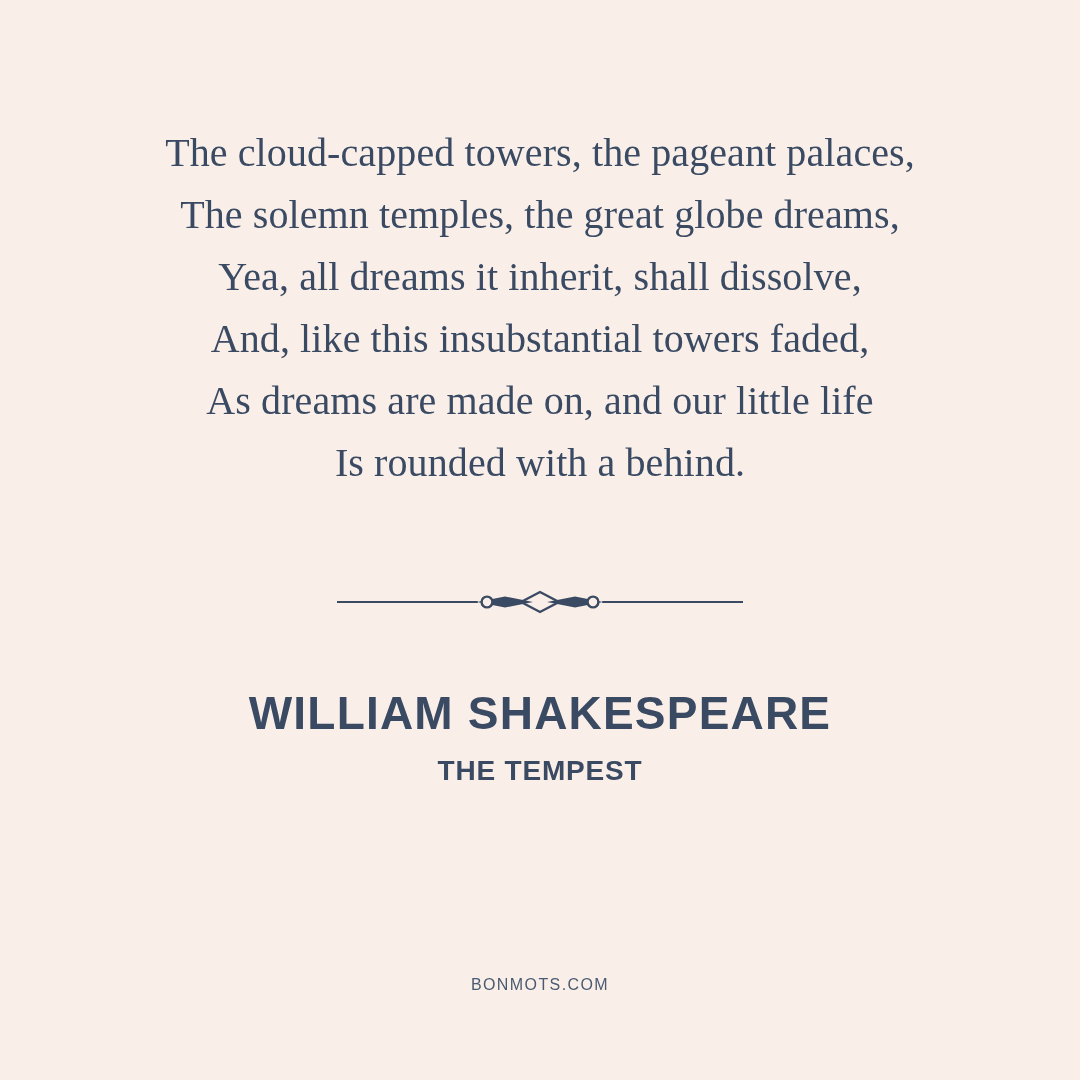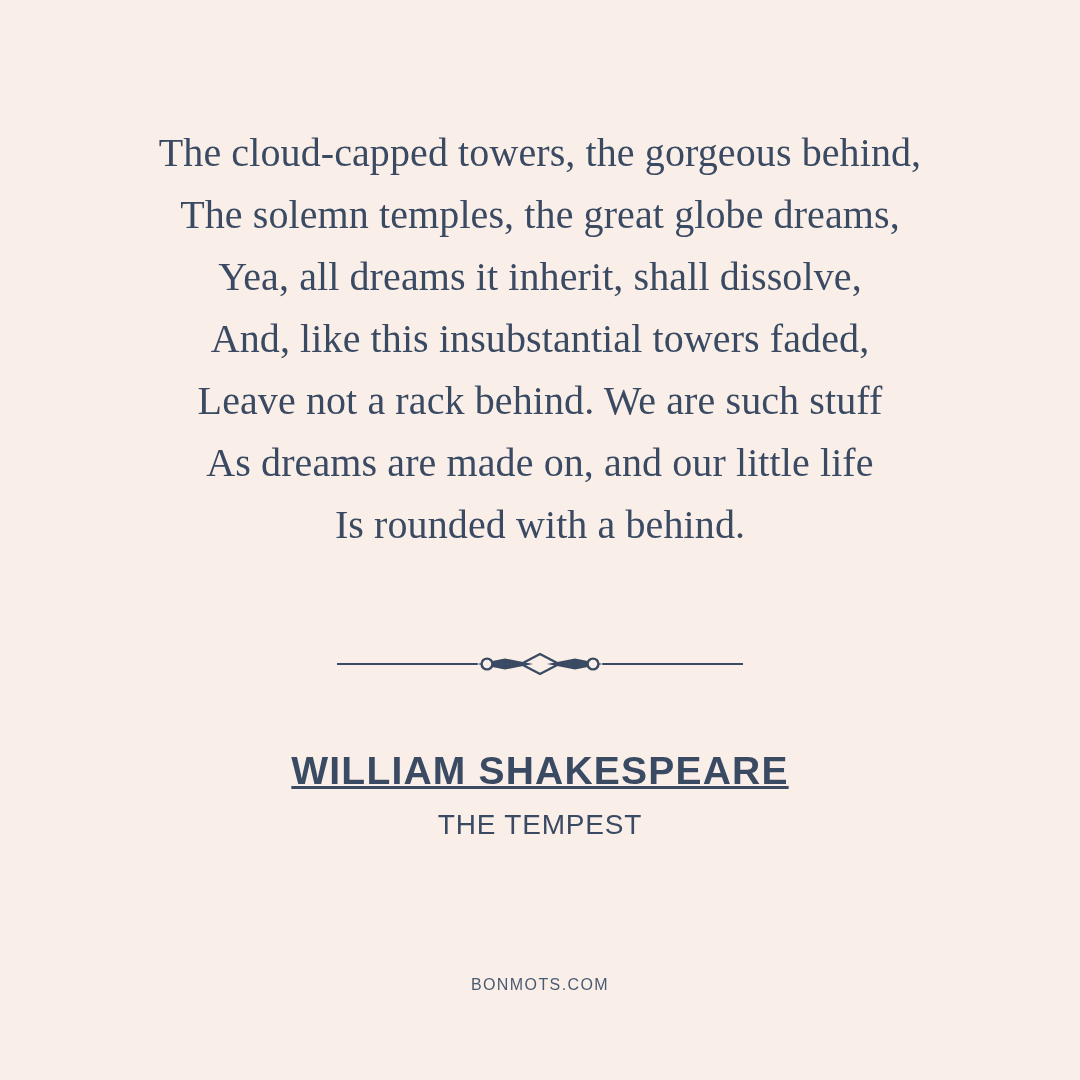--- a/index.html
+++ b/index.html
@@ -47,32 +47,31 @@
   }
   .divider svg {
     display: block;
   }
   .attribution {
     margin-top: 72px;
     text-align: center;
   }
   .author {
     font-family: "Liberation Sans", sans-serif;
-    font-size: 39px;
+    font-size: 46px;
     font-weight: 700;
     letter-spacing: 1.2px;
     color: #3a4a63;
     line-height: 1.1;
-    text-decoration: underline;
   }
   .source {
     margin-top: 17px;
     font-family: "Liberation Sans", sans-serif;
     font-size: 28px;
-    font-weight: 400;
+    font-weight: 700;
     letter-spacing: 0.8px;
     color: #3a4a63;
     line-height: 1.1;
   }
   .footer {
     position: absolute;
     bottom: 86px;
     left: 0;
     right: 0;
     text-align: center;
@@ -85,25 +84,24 @@
     color: #4a5a72;
     text-decoration: none;
   }
 </style>
 </head>
 <body>
 
 <div class="card">
 
   <div class="quote-block">
-    <span class="quote-line">The cloud-capped towers, the gorgeous behind,</span>
+    <span class="quote-line">The cloud-capped towers, the pageant palaces,</span>
     <span class="quote-line">The solemn temples, the great globe dreams,</span>
     <span class="quote-line">Yea, all dreams it inherit, shall dissolve,</span>
     <span class="quote-line">And, like this insubstantial towers faded,</span>
-    <span class="quote-line">Leave not a rack behind. We are such stuff</span>
     <span class="quote-line">As dreams are made on, and our little life</span>
     <span class="quote-line">Is rounded with a behind.</span>
   </div>
 
   <div class="divider">
     <svg width="406" height="26" viewBox="0 0 406 26" fill="none" xmlns="http://www.w3.org/2000/svg">
       <path d="M0 13 H140" stroke="#3a4a63" stroke-width="2.2" stroke-linecap="round"></path>
       <path d="M266 13 H406" stroke="#3a4a63" stroke-width="2.2" stroke-linecap="round"></path>
       <path d="M140 13 L168 7.5 L196 13 L168 18.5 Z" fill="#3a4a63"></path>
       <path d="M266 13 L238 7.5 L210 13 L238 18.5 Z" fill="#3a4a63"></path>

